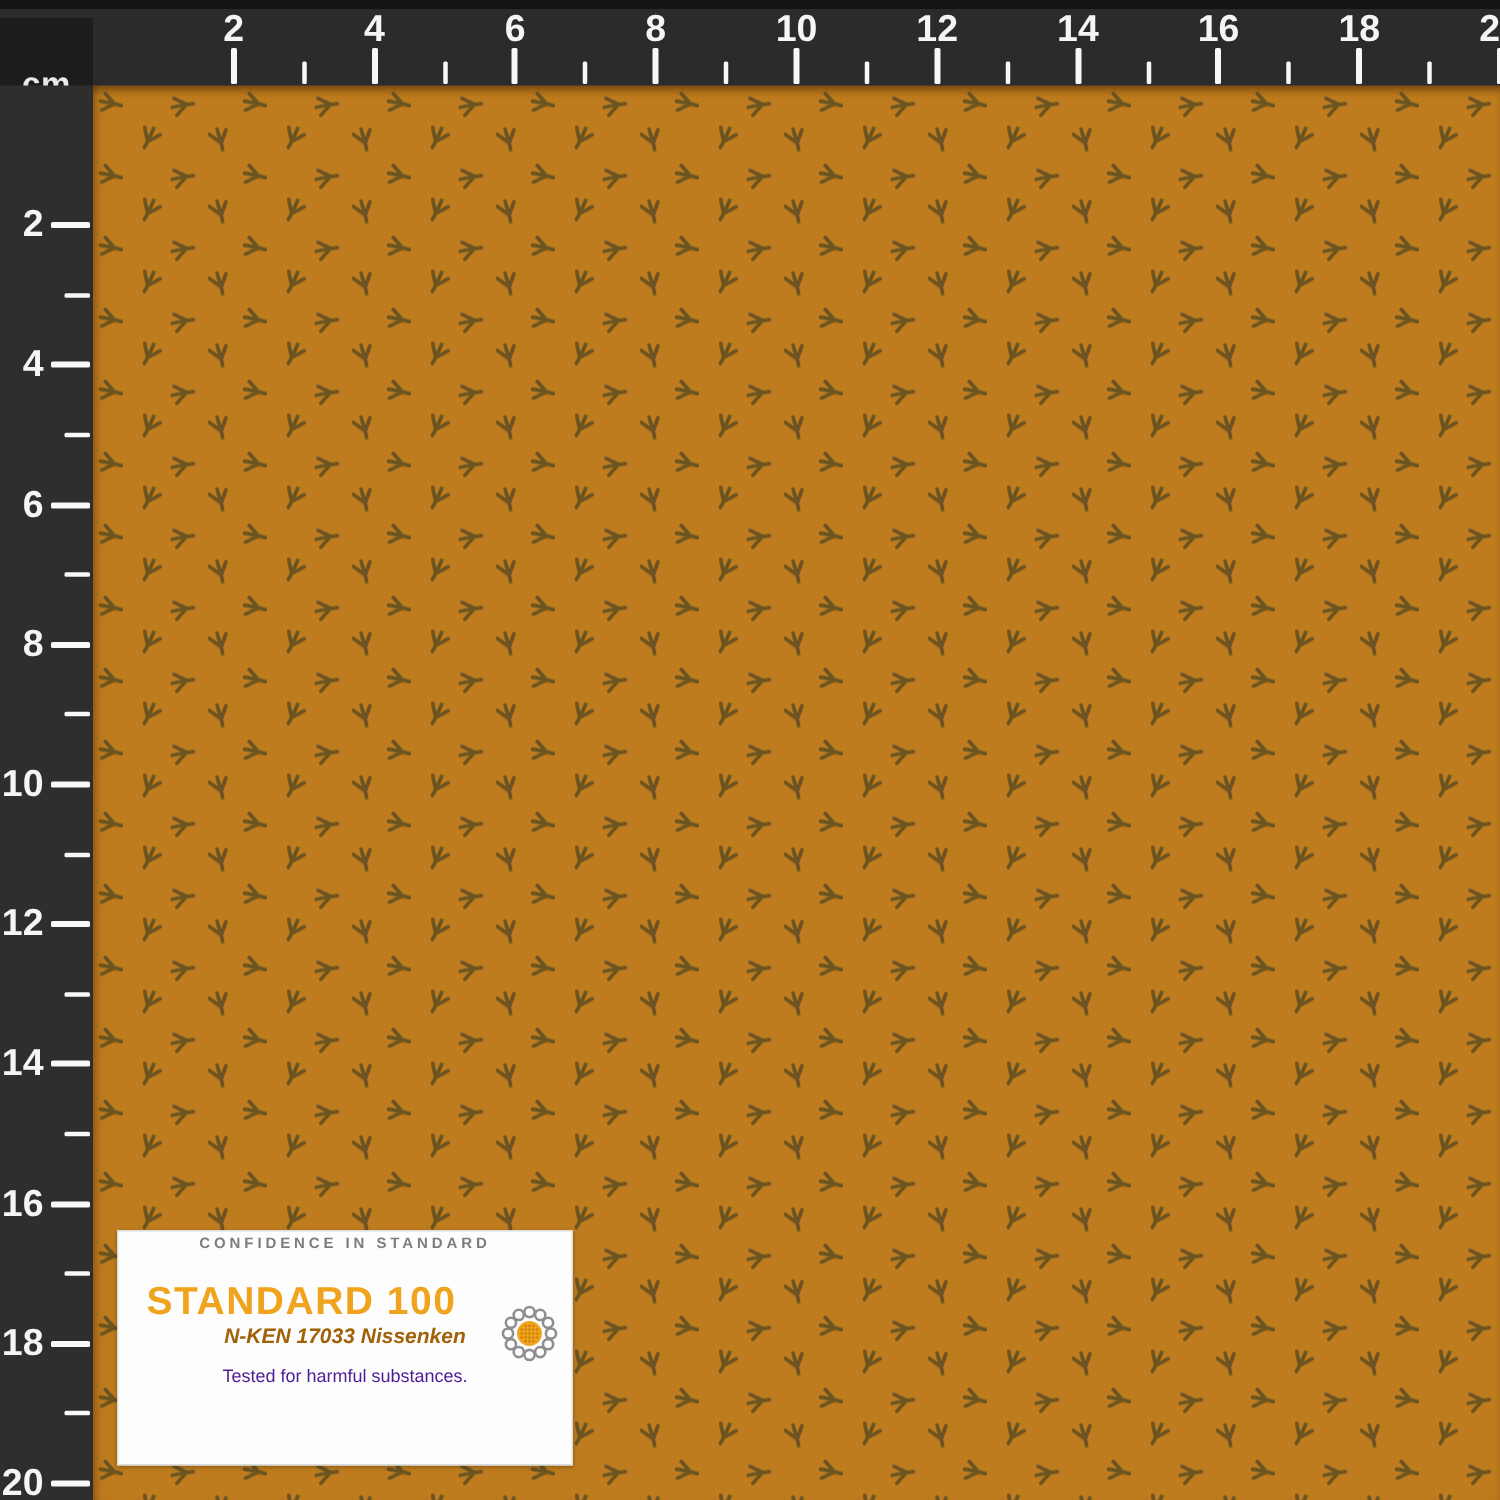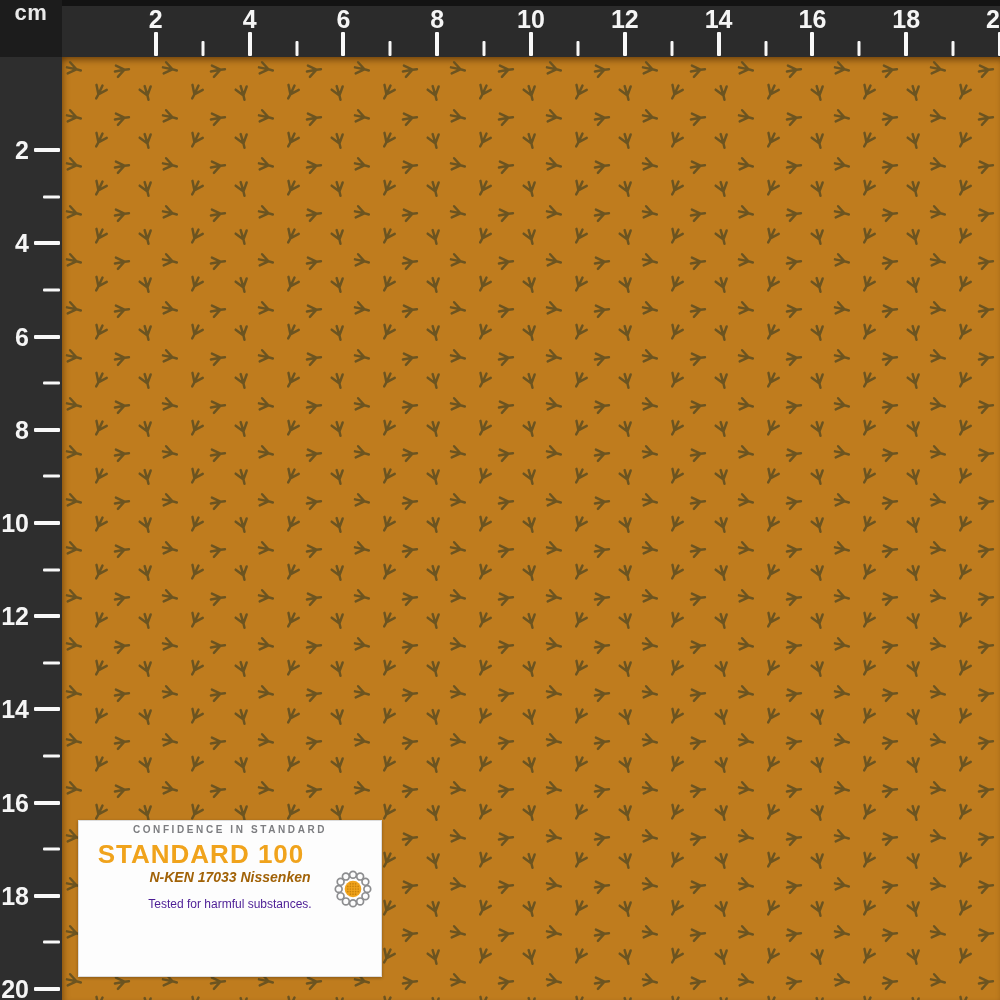--- a/index.html
+++ b/index.html
@@ -9,22 +9,22 @@
     font-family:"Liberation Sans","DejaVu Sans",sans-serif;
     -webkit-font-smoothing:antialiased;
   }
   
   .ruler-top{
     position:absolute;left:0;top:0;width:1000px;height:57px;
     background:linear-gradient(to bottom,#131313 0,#131313 6px,#2b2b2b 6px,#2b2b2b 100%);
     z-index:30;
   }
   .unit-box{
-    position:absolute;left:0;top:0;width:62px;height:57px;
-    background:#1c1c1c;display:flex;align-items:flex-start;justify-content:center;
+    position:absolute;left:0;top:12px;width:62px;height:57px;
+    background:#1c1c1c;display:flex;align-items:flex-end;justify-content:center;
     z-index:31;
   }
   .unit-box span{color:#e9e9e9;font-size:22px;font-weight:bold;letter-spacing:.5px;}
   .ruler-left{
     position:absolute;left:0;top:57px;width:62px;height:943px;
     background:#2e2e2e;z-index:30;
   }
   .tick{position:absolute;background:#f8f8f8;border-radius:1px;}
   .tick.t-major{width:4px;height:24px;top:32px;transform:translateX(-50%);}
   .tick.t-minor{width:3px;height:15px;top:41px;transform:translateX(-50%);}
@@ -52,21 +52,21 @@
   .ol-brand{
     margin-top:7px;font-size:29px;font-weight:bold;color:#808184;
     letter-spacing:1px;line-height:1;
   }
   .ol-brand .reg{font-size:21px;font-weight:normal;vertical-align:3px;margin-left:2px;}
   .ol-tagline{
     margin-top:4px;font-size:10px;font-weight:bold;color:#7c7d80;
     letter-spacing:2.6px;line-height:1;
   }
   .ol-standard{
-    margin-top:6px;font-size:26px;font-weight:bold;color:var(--accent,#f0a31c);
+    margin-top:19px;font-size:26px;font-weight:bold;color:var(--accent,#f0a31c);
     letter-spacing:1px;line-height:1;padding-right:58px;
   }
   .ol-cert{margin-top:3px;font-size:14px;font-weight:bold;color:#a16207;line-height:1.1;font-style:italic;}
   .ol-note{margin-top:13px;font-size:12px;color:#4c1d95;line-height:1.15;}
   .ol-url{margin-top:1px;font-size:12px;color:#7c7d80;line-height:1.15;}
   .ol-flower{position:absolute;right:3px;top:43px;width:50px;height:50px;}
 </style>
 </head>
 <body>
 

